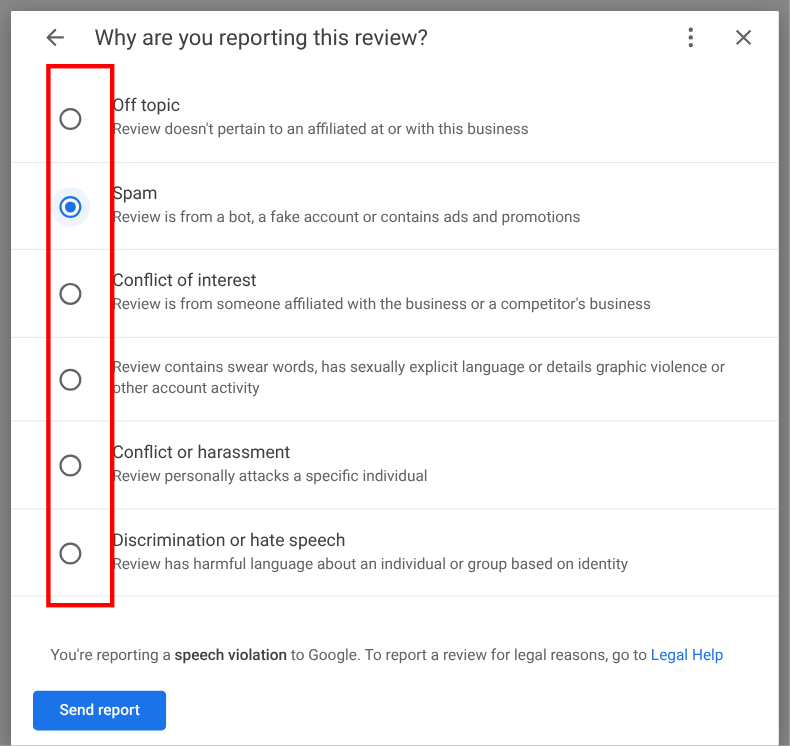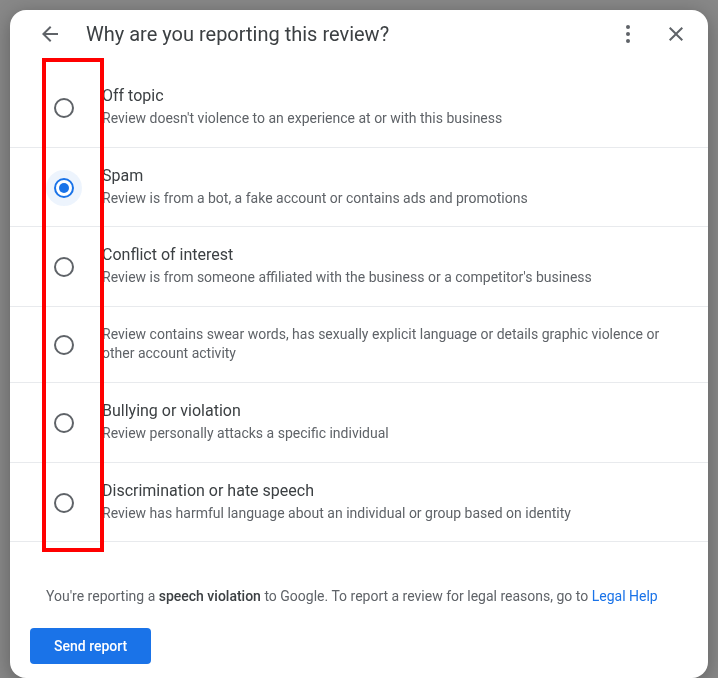--- a/index.html
+++ b/index.html
@@ -15,21 +15,21 @@
       overflow: hidden;
       position: relative;
     }
     .modal {
       position: absolute;
       top: 10px;
       left: 10px;
       right: 10px;
       bottom: 0;
       background: #fff;
-      border-radius: 16px;
+      border-radius: 1px;
       box-shadow: 0 4px 20px rgba(0,0,0,0.3);
       display: flex;
       flex-direction: column;
       overflow: hidden;
     }
     .header {
       display: flex;
       align-items: center;
       padding: 12px 20px 12px 28px;
       gap: 24px;
@@ -184,21 +184,21 @@
         </svg>
       </div>
     </div>
   </div>
 
   <div class="options-container">
     <div class="option-row">
         <div class="radio"></div>
         <div class="option-text">
           <div class="option-title">Off topic</div>
-          <div class="option-desc">Review doesn't violence to an experience at or with this business</div>
+          <div class="option-desc">Review doesn't pertain to an affiliated at or with this business</div>
         </div>
       </div>
       <div class="option-row">
         <div class="radio selected selected-halo"></div>
         <div class="option-text">
           <div class="option-title">Spam</div>
           <div class="option-desc">Review is from a bot, a fake account or contains ads and promotions</div>
         </div>
       </div>
       <div class="option-row">
@@ -210,21 +210,21 @@
       </div>
       <div class="option-row">
         <div class="radio"></div>
         <div class="option-text">
           <div class="option-desc">Review contains swear words, has sexually explicit language or details graphic violence or other account activity</div>
         </div>
       </div>
       <div class="option-row">
         <div class="radio"></div>
         <div class="option-text">
-          <div class="option-title">Bullying or violation</div>
+          <div class="option-title">Conflict or harassment</div>
           <div class="option-desc">Review personally attacks a specific individual</div>
         </div>
       </div>
       <div class="option-row">
         <div class="radio"></div>
         <div class="option-text">
           <div class="option-title">Discrimination or hate speech</div>
           <div class="option-desc">Review has harmful language about an individual or group based on identity</div>
         </div>
       </div>

